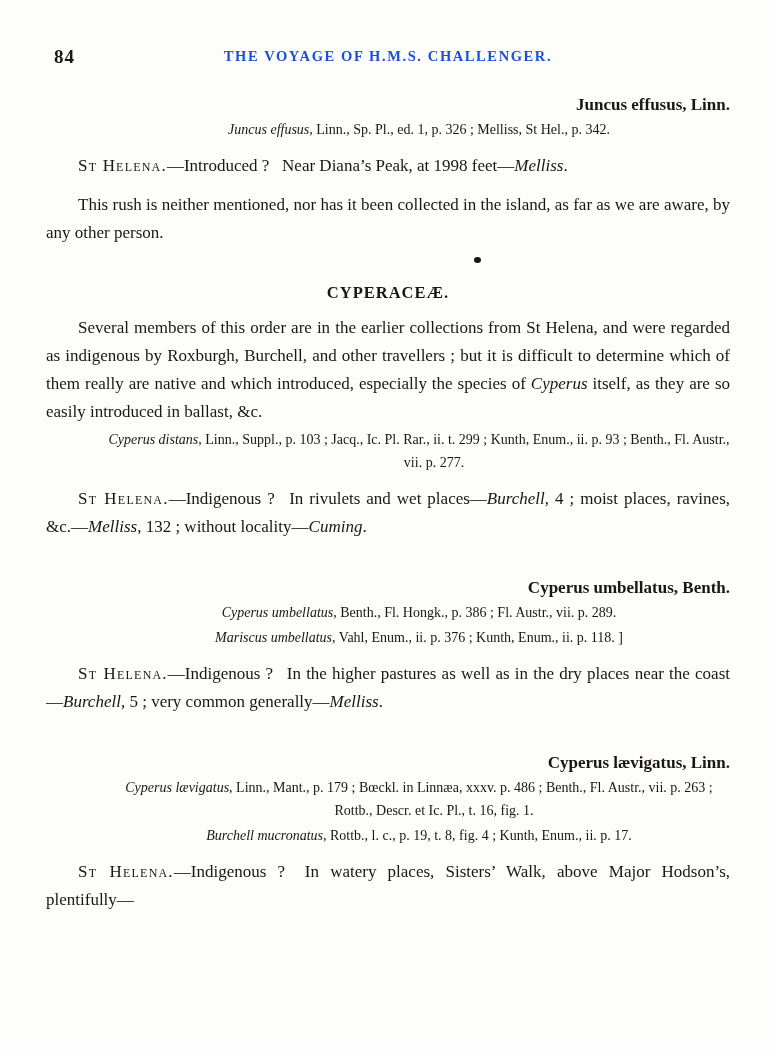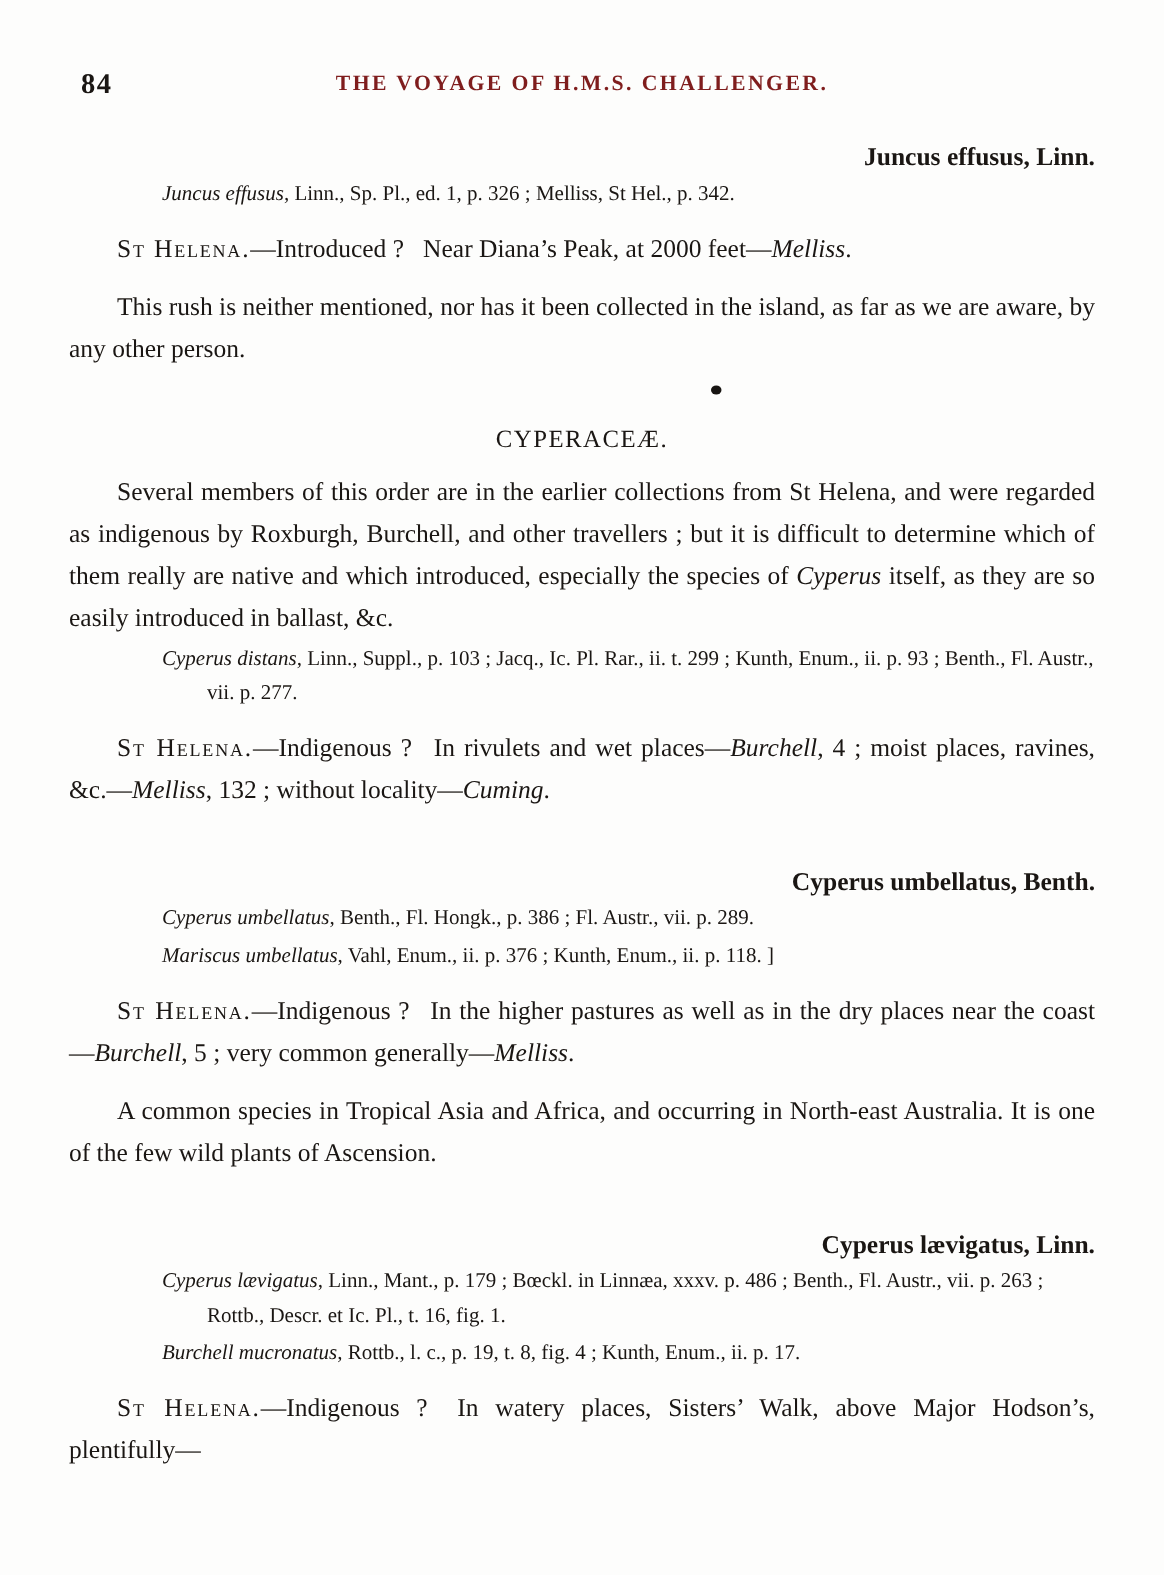--- a/index.html
+++ b/index.html
@@ -15,92 +15,91 @@
   .header{position:relative;height:24px;margin-top:46px;}
   .pagenum{
     position:absolute;left:54px;top:0;
     font-size:19px;font-weight:bold;letter-spacing:1px;
   }
   .running-title{
     position:absolute;left:0;right:0;top:2px;
     text-align:center;
     font-size:14.5px;font-weight:bold;
     letter-spacing:1.6px;
-    color:#7f1d1d;
+    color:#1d4ed8;
   }
   .content{padding:0 46px;}
   p{margin:0;text-align:right;}
   .entry-heading{
     font-size:17px;font-weight:bold;
     margin:36px 0 2px 8px;
     line-height:22px;
   }
   .entry-first .entry-heading{margin-top:24px;}
   .citation{
     font-size:14px;line-height:23px;
     padding-left:92px;text-indent:-30px;
     margin-top:2px;
-    text-align:left;
+    text-align:center;
   }
   .bodytext{
     font-size:17px;line-height:28px;
     text-align:justify;
     text-indent:32px;
     margin-top:11px;
   }
   .run-i{font-style:italic;}
   .run-sc{font-variant:small-caps;letter-spacing:1.2px;}
   .divider-dot{
     width:7px;height:6px;border-radius:50%;
     background:#181512;
     margin:10px 0 0 428px;
   }
   .section-heading{
     text-align:center;
-    font-size:16.5px;font-weight:normal;
+    font-size:16.5px;font-weight:bold;
     letter-spacing:1px;
     margin:20px 0 0;
     color:#1a1613;
   }
 </style>
 </head>
 <body>
 
 <div class="page">
 
   <div class="header">
     <span class="pagenum">84</span>
     <span class="running-title">THE VOYAGE OF H.M.S. CHALLENGER.</span>
   </div>
 
   <div class="content">
 
     <section class="entry entry-first">
       <p class="entry-heading">Juncus effusus, Linn.</p>
       <p class="citation"><span class="run-i">Juncus effusus</span><span>, Linn., Sp. Pl., ed. 1, p. 326 ; Melliss, St Hel., p. 342.</span></p>
-      <p class="bodytext"><span class="run-sc">St Helena.</span><span>—Introduced ?  Near Diana’s Peak, at 2000 feet—</span><span class="run-i">Melliss</span><span>.</span></p>
+      <p class="bodytext"><span class="run-sc">St Helena.</span><span>—Introduced ?  Near Diana’s Peak, at 1998 feet—</span><span class="run-i">Melliss</span><span>.</span></p>
       <p class="bodytext"><span>This rush is neither mentioned, nor has it been collected in the island, as far as we are aware, by any other person.</span></p>
     </section>
 
     <div class="divider-dot"></div>
 
     <h2 class="section-heading">CYPERACEÆ.</h2>
     <p class="bodytext"><span>Several members of this order are in the earlier collections from St Helena, and were regarded as indigenous by Roxburgh, Burchell, and other travellers ; but it is difficult to determine which of them really are native and which introduced, especially the species of </span><span class="run-i">Cyperus</span><span> itself, as they are so easily introduced in ballast, &amp;c.</span></p>
 
     <section class="entry">
       <p class="citation"><span class="run-i">Cyperus distans</span><span>, Linn., Suppl., p. 103 ; Jacq., Ic. Pl. Rar., ii. t. 299 ; Kunth, Enum., ii. p. 93 ; Benth., Fl. Austr., vii. p. 277.</span></p>
       <p class="bodytext"><span class="run-sc">St Helena.</span><span>—Indigenous ?  In rivulets and wet places—</span><span class="run-i">Burchell</span><span>, 4 ; moist places, ravines, &amp;c.—</span><span class="run-i">Melliss</span><span>, 132 ; without locality—</span><span class="run-i">Cuming</span><span>.</span></p>
     </section>
 
     <section class="entry">
       <p class="entry-heading">Cyperus umbellatus, Benth.</p>
       <p class="citation"><span class="run-i">Cyperus umbellatus</span><span>, Benth., Fl. Hongk., p. 386 ; Fl. Austr., vii. p. 289.</span></p>
       <p class="citation"><span class="run-i">Mariscus umbellatus</span><span>, Vahl, Enum., ii. p. 376 ; Kunth, Enum., ii. p. 118. ]</span></p>
       <p class="bodytext"><span class="run-sc">St Helena.</span><span>—Indigenous ?  In the higher pastures as well as in the dry places near the coast—</span><span class="run-i">Burchell</span><span>, 5 ; very common generally—</span><span class="run-i">Melliss</span><span>.</span></p>
-      <p class="bodytext"><span>A common species in Tropical Asia and Africa, and occurring in North-east Australia. It is one of the few wild plants of Ascension.</span></p>
     </section>
 
     <section class="entry">
       <p class="entry-heading">Cyperus lævigatus, Linn.</p>
       <p class="citation"><span class="run-i">Cyperus lævigatus</span><span>, Linn., Mant., p. 179 ; Bœckl. in Linnæa, xxxv. p. 486 ; Benth., Fl. Austr., vii. p. 263 ; Rottb., Descr. et Ic. Pl., t. 16, fig. 1.</span></p>
       <p class="citation"><span class="run-i">Burchell mucronatus</span><span>, Rottb., l. c., p. 19, t. 8, fig. 4 ; Kunth, Enum., ii. p. 17.</span></p>
       <p class="bodytext"><span class="run-sc">St Helena.</span><span>—Indigenous ?  In watery places, Sisters’ Walk, above Major Hodson’s, plentifully—</span></p>
 
     </section>
 

